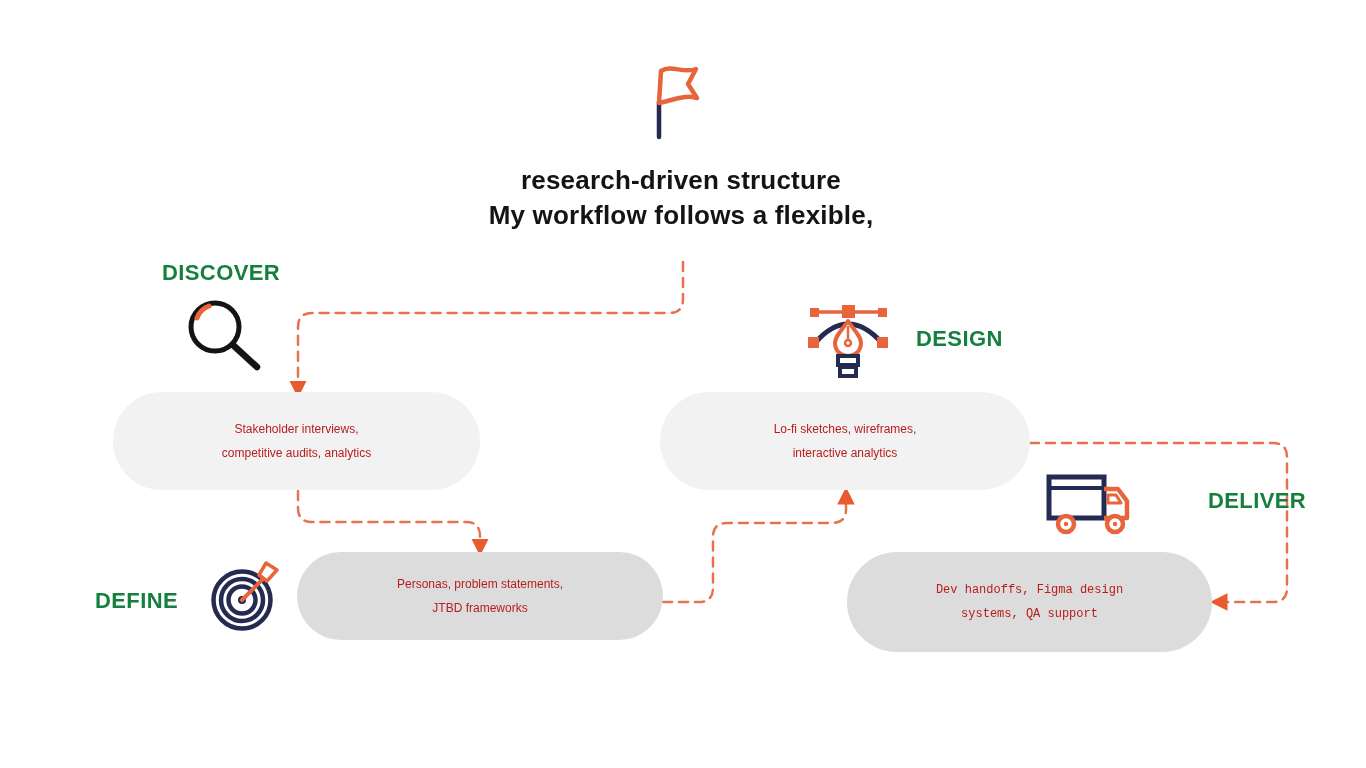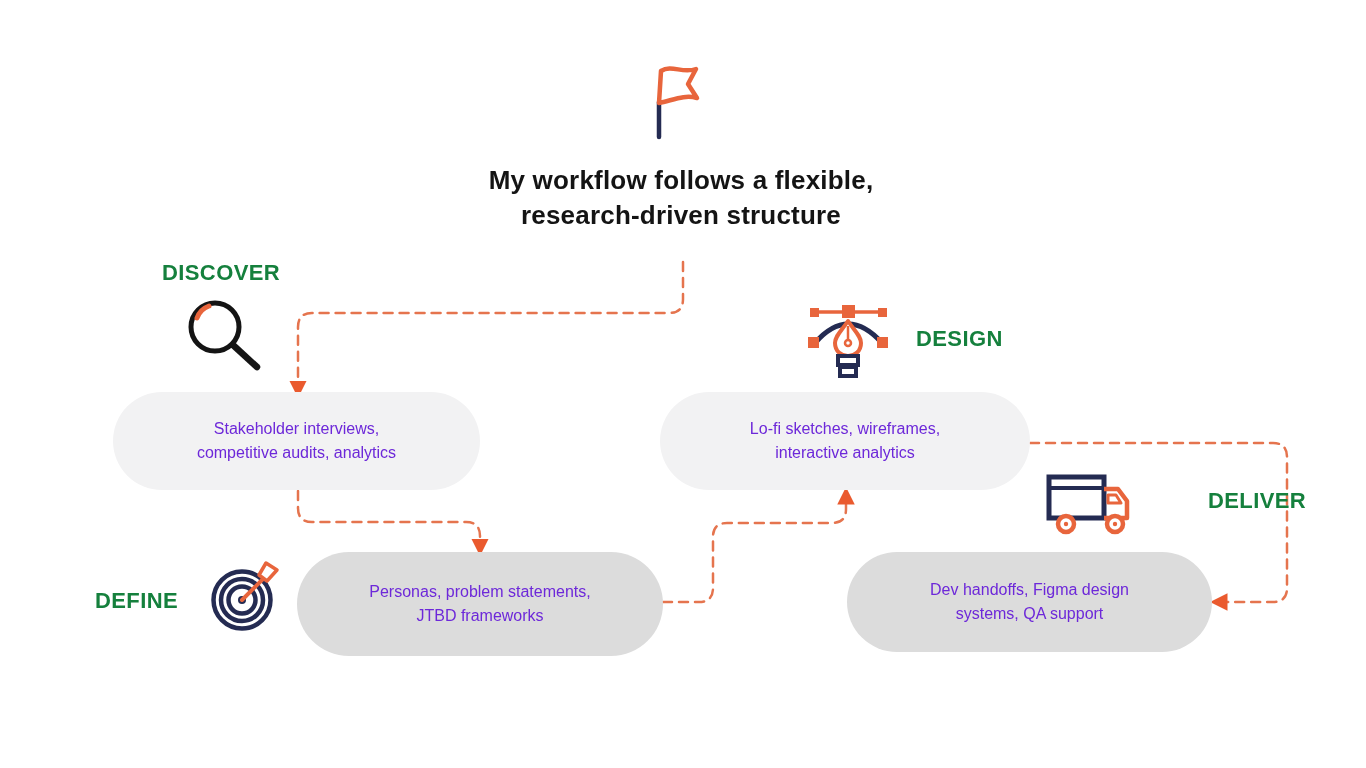--- a/index.html
+++ b/index.html
@@ -11,29 +11,29 @@
   #connectors{position:absolute;left:0;top:0;width:1366px;height:768px;z-index:1;}
   .title{
     left:381px;top:163px;width:600px;text-align:center;z-index:2;
     font-size:26px;font-weight:700;line-height:35px;color:#141414;letter-spacing:0.2px;
   }
   .stage-label{
     z-index:2;font-size:22px;font-weight:800;color:#15803d;letter-spacing:0.4px;
   }
   .card{
     z-index:2;border-radius:60px;display:flex;align-items:center;justify-content:center;
-    text-align:center;font-size:16px;line-height:24px;color:#6d28d9;
+    text-align:center;font-size:12px;line-height:24px;color:#b91c1c;
   }
   .card-light{background:#F2F2F3;}
   .card-dark{background:#DCDCDC;}
   .icon{z-index:2;}
   #card-discover{left:113px;top:392px;width:367px;height:98px;}
-  #card-define{left:297px;top:552px;width:366px;height:104px;}
+  #card-define{left:297px;top:552px;width:366px;height:88px;}
   #card-design{left:660px;top:392px;width:370px;height:98px;}
-  #card-deliver{left:847px;top:552px;width:365px;height:100px;}
+  #card-deliver{left:847px;top:552px;width:365px;height:100px;font-family:Liberation Mono, monospace;}
   #label-discover{left:162px;top:260px;}
   #label-define{left:95px;top:588px;}
   #label-design{left:916px;top:326px;}
   #label-deliver{left:1208px;top:488px;}
   #icon-flag{left:650px;top:60px;}
   #icon-magnifier{left:186px;top:297px;}
   #icon-target{left:209px;top:559px;}
   #icon-pen{left:803px;top:299px;}
   #icon-truck{left:1044px;top:472px;}
 </style>
@@ -55,22 +55,22 @@
       <path d="M1030 443 L1273 443 Q1287 443 1287 457 L1287 588 Q1287 602 1273 602 L1224 602" marker-end="url(#arrow)"></path>
     </g>
   </svg>
 
   <svg id="icon-flag" class="abs icon" width="58" height="80" viewBox="0 0 58 80" xmlns="http://www.w3.org/2000/svg">
     <line x1="9" y1="42" x2="9" y2="77" stroke="#242B52" stroke-width="4.5" stroke-linecap="round"></line>
     <path d="M9 43 L11 11 C22 4 32 14 46 9 L38 24 L47 38 C34 34 21 41 9 43 Z" fill="none" stroke="#E8653C" stroke-width="4.5" stroke-linejoin="round" stroke-linecap="round"></path>
   </svg>
 
   <div class="abs title">
+    <div>research-driven structure</div>
     <div>My workflow follows a flexible,</div>
-    <div>research-driven structure</div>
   </div>
 
   <div id="label-discover" class="abs stage-label">DISCOVER</div>
   <svg id="icon-magnifier" class="abs icon" width="80" height="76" viewBox="0 0 80 76" xmlns="http://www.w3.org/2000/svg">
     <circle cx="29" cy="30" r="24" fill="none" stroke="#141414" stroke-width="5"></circle>
     <line x1="47" y1="48" x2="71" y2="70" stroke="#141414" stroke-width="6.5" stroke-linecap="round"></line>
     <path d="M11 21 A20 20 0 0 1 23 9" fill="none" stroke="#E8653C" stroke-width="5" stroke-linecap="round"></path>
   </svg>
   <div id="card-discover" class="abs card card-light">
     <div>

